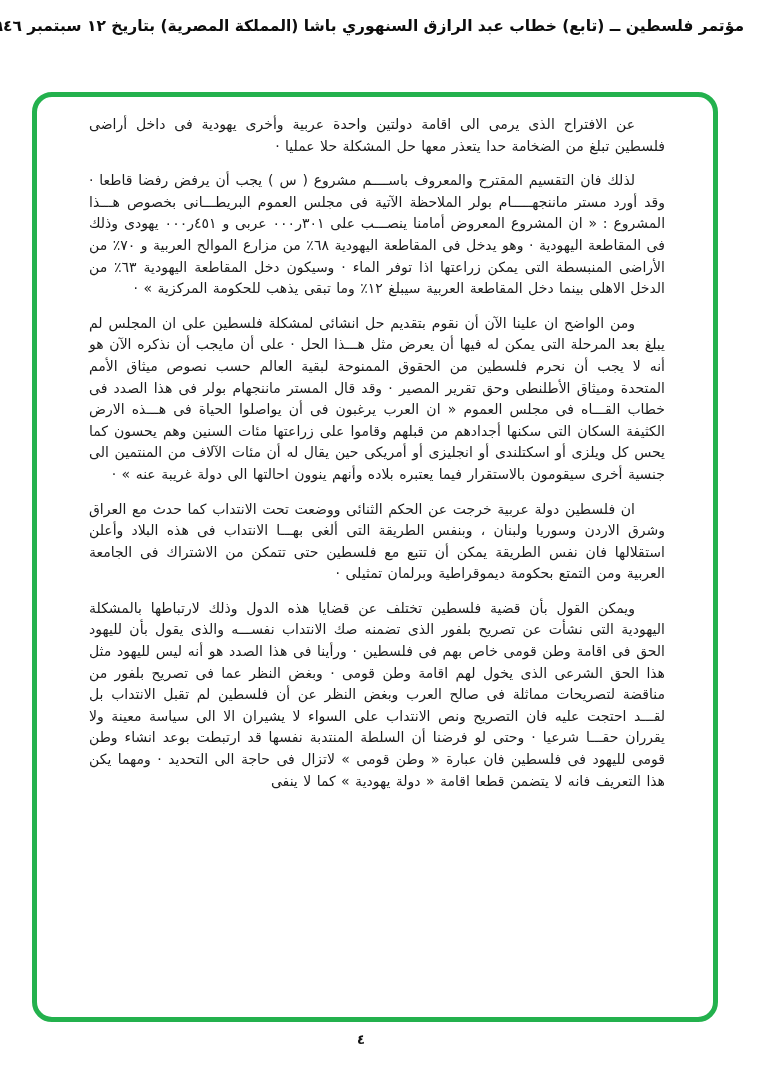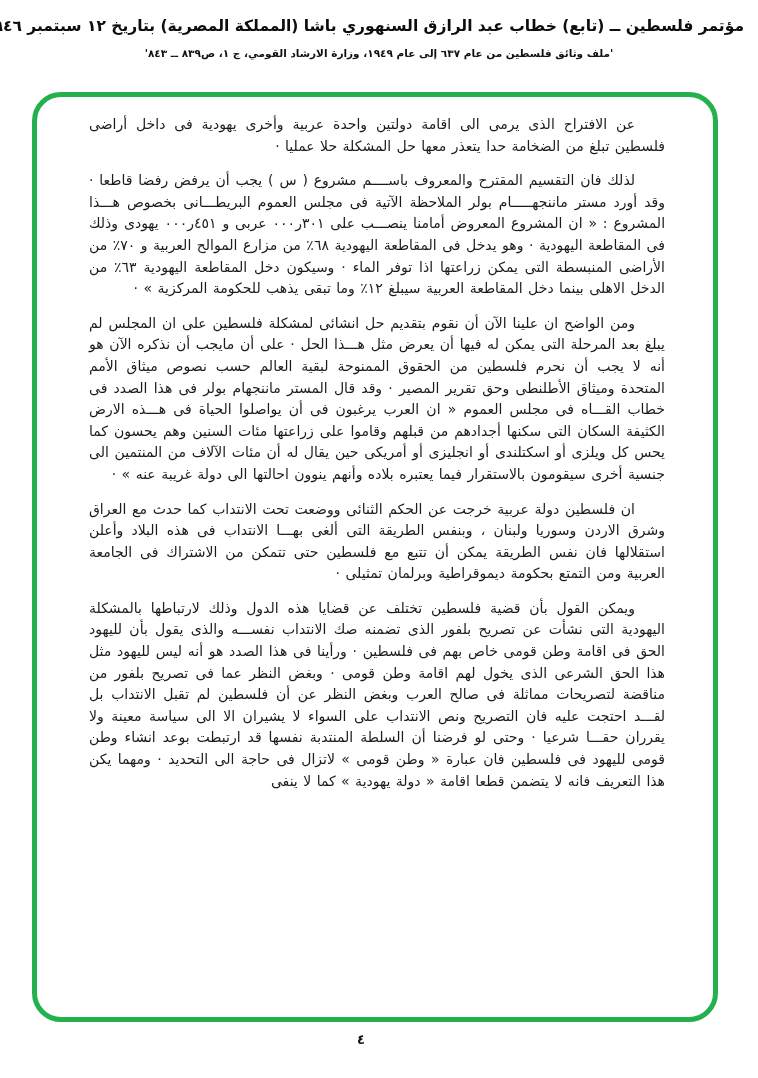--- a/index.html
+++ b/index.html
@@ -35,21 +35,21 @@
     font-weight: 700;
     color: #111111;
     line-height: 13px;
     white-space: nowrap;
   }
   .content-frame {
     position: absolute;
     left: 32px; top: 92px;
     width: 686px; height: 930px;
     border: 5px solid #23b14d;
-    border-radius: 29px;
+    border-radius: 20px;
     padding: 17px 48px 0 52px;
     background: #ffffff;
   }
   .body-text {
     direction: rtl;
     text-align: justify;
     font-size: 14px;
     line-height: 21.6px;
     color: #1b1b1b;
   }
@@ -68,21 +68,20 @@
     direction: rtl;
   }
 </style>
 </head>
 <body>
 
 <div class="page">
 
   <div class="doc-header">
     <div class="doc-title">مؤتمر فلسطين ــ (تابع) خطاب عبد الرازق السنهوري باشا (المملكة المصرية) بتاريخ ١٢ سبتمبر ١٩٤٦</div>
-    <div class="doc-source">'ملف وثائق فلسطين من عام ٦٣٧ إلى عام ١٩٤٩، وزارة الارشاد القومي، ج ١، ص٨٣٩ ــ ٨٤٣'</div>
   </div>
 
   <div class="content-frame">
     <div class="body-text">
 
         <p>عن الافتراح الذى يرمى الى اقامة دولتين واحدة عربية وأخرى يهودية فى داخل أراضى فلسطين تبلغ من الضخامة حدا يتعذر معها حل المشكلة حلا عمليا ·</p>
 
         <p>لذلك فان التقسيم المقترح والمعروف باســــم مشروع ( س ) يجب أن يرفض رفضا قاطعا · وقد أورد مستر ماننجهـــــام بولر الملاحظة الآتية فى مجلس العموم البريطـــانى بخصوص هـــذا المشروع : « ان المشروع المعروض أمامنا ينصـــب على ٣٠١ر٠٠٠ عربى و ٤٥١ر٠٠٠ يهودى وذلك فى المقاطعة اليهودية · وهو يدخل فى المقاطعة اليهودية ٦٨٪ من مزارع الموالح العربية و ٧٠٪ من الأراضى المنبسطة التى يمكن زراعتها اذا توفر الماء · وسيكون دخل المقاطعة اليهودية ٦٣٪ من الدخل الاهلى بينما دخل المقاطعة العربية سيبلغ ١٢٪ وما تبقى يذهب للحكومة المركزية » ·</p>
 
 

